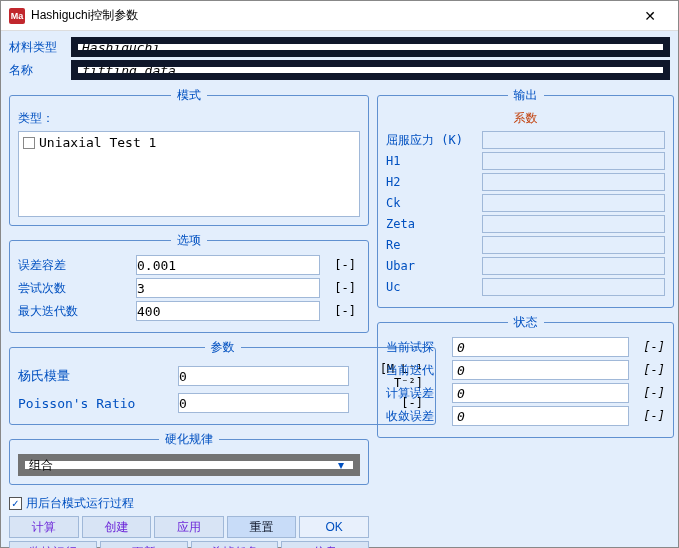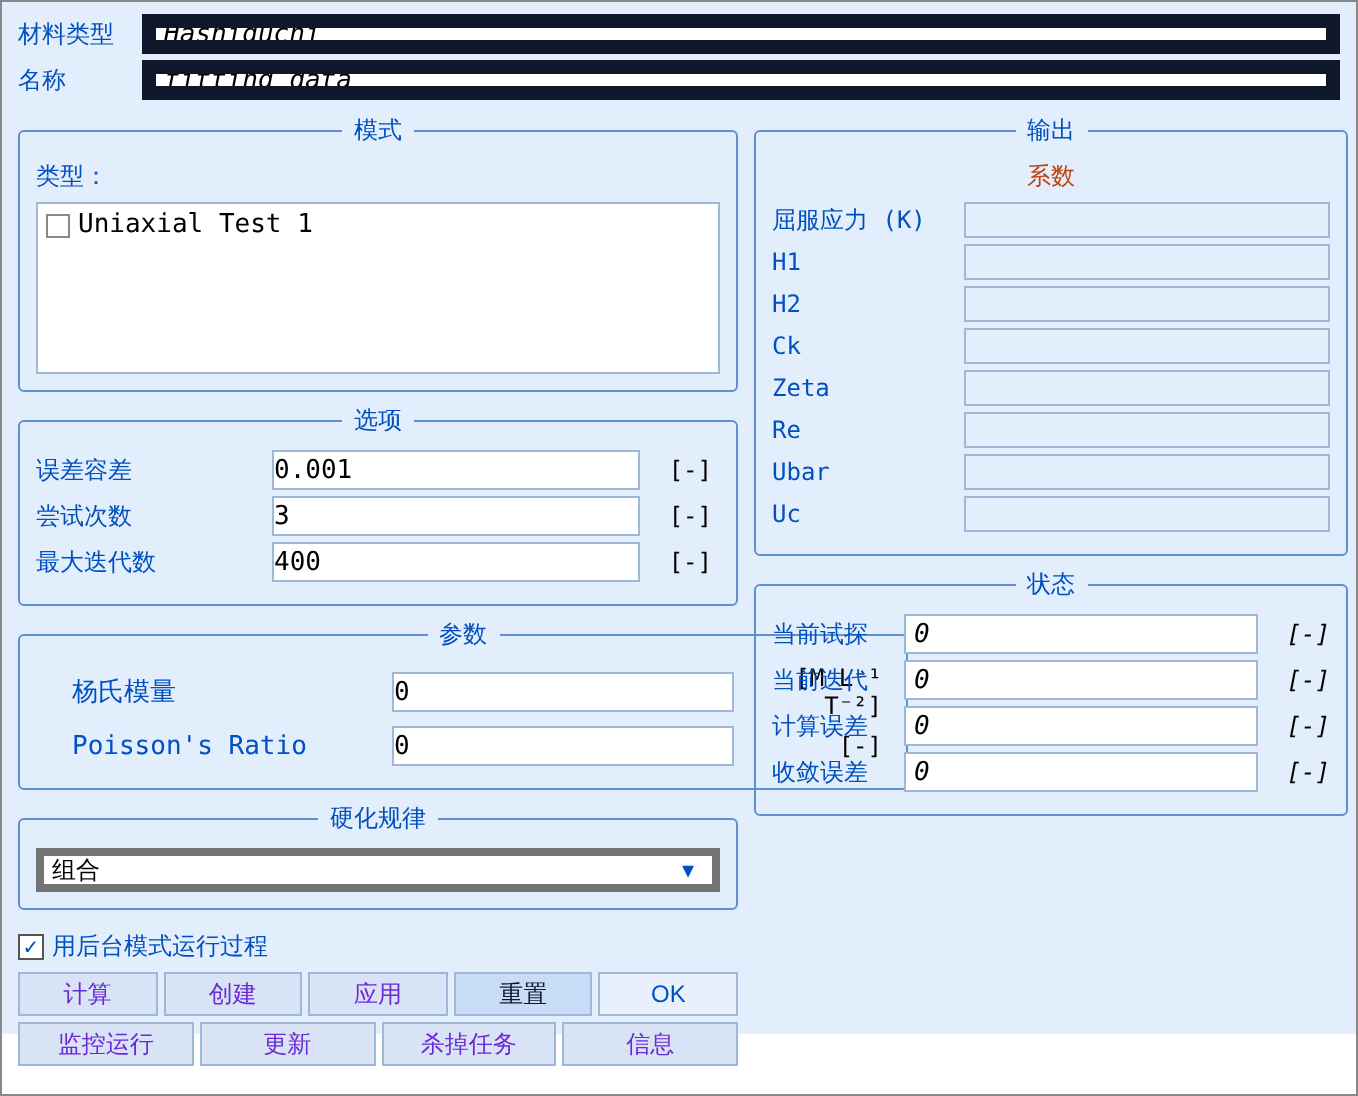--- a/index.html
+++ b/index.html
@@ -24,25 +24,25 @@
 .listbox { border: 1px solid #a0b8d8; background: #fff; height: 86px; padding: 2px; font-family: monospace; font-size: 13px; }
 .list-item { padding: 1px 2px; display: flex; align-items: center; gap: 4px; }
 .item-icon { width: 12px; height: 12px; border: 1px solid #888; display: inline-block; }
 .param-row { display: flex; align-items: center; margin-bottom: 3px; }
 .param-label { color: #0050c0; font-size: 12px; }
 .param-input { border: 1px solid #a0b8d8; background: #fff; height: 20px; padding: 0 0; font-family: monospace; font-size: 13px; }
 .param-unit { text-align: right; font-family: monospace; font-size: 12px; padding-right: 4px; }
 .opt-row .param-label { width: 118px; }
 .opt-row .param-input { flex: 1; }
 .opt-row .param-unit { width: 40px; }
-.p-row .param-label { width: 160px; font-family: monospace; font-size: 13px; margin-left: 18px; }
+.p-row .param-label { width: 160px; font-family: monospace; font-size: 13px; }
 .p-row .param-input { flex: 1; }
 .p-row .param-unit { width: 78px; }
 .select-wrap { display: flex; }
-.select { flex: 1; border: 4px solid #737373; background: #fff; height: 22px; padding: 0 4px; display: flex; align-items: center; justify-content: space-between; cursor: pointer; }
+.select { flex: 1; border: 7px solid #737373; background: #fff; height: 22px; padding: 0 4px; display: flex; align-items: center; justify-content: space-between; cursor: pointer; }
 .select-arrow { width: 16px; text-align: center; color: #0050c0; }
 .out-row { display: flex; align-items: center; margin-bottom: 3px; }
 .out-label { width: 96px; color: #0050c0; font-size: 12px; font-family: monospace; }
 .out-input { flex: 1; border: 1px solid #a0b8d8; background: #e3eefc; height: 18px; }
 .stat-row { display: flex; align-items: center; margin-bottom: 3px; }
 .stat-label { width: 66px; color: #0050c0; font-size: 12px; }
 .stat-input { flex: 1; border: 1px solid #a0b8d8; background: #fff; height: 20px; padding: 0 4px; font-family: monospace; font-style: italic; font-size: 13px; }
 .stat-unit { width: 36px; text-align: right; font-style: italic; font-family: monospace; }
 .bottom { margin-top: 4px; }
 .checkbox-row { display: flex; align-items: center; color: #0050c0; margin-bottom: 4px; gap: 4px; }
@@ -51,20 +51,25 @@
 .btn { flex: 1; height: 22px; border: 1px solid #a0b8d8; display: flex; align-items: center; justify-content: center; font-size: 12px; cursor: pointer; }
 .btn.disabled { color: #6d28d9; background: #d8e4f5; cursor: default; }
 .btn.enabled { color: #0050c0; background: #e8f0fc; }
 .btn.primary { background: #c8dcf8; color: #0f172a; font-weight: 500; }
 .sublegend { text-align: center; color: #c2410c; font-size: 12px; margin-bottom: 4px; }
 </style>
 </head>
 <body>
 
 <div class="window">
+  <div class="titlebar">
+    <div class="title-icon">Ma</div>
+    <div class="title-text">Hashiguchi控制参数</div>
+    <div class="close-btn">✕</div>
+  </div>
   <div class="content">
 
     <div class="top-fields">
       <div class="field-row">
         <div class="field-label">材料类型</div>
         <input class="field-input" value="Hashiguchi" style="">
       </div>
       <div class="field-row">
         <div class="field-label">名称</div>
         <input class="field-input" value="fitting_data" style="">

